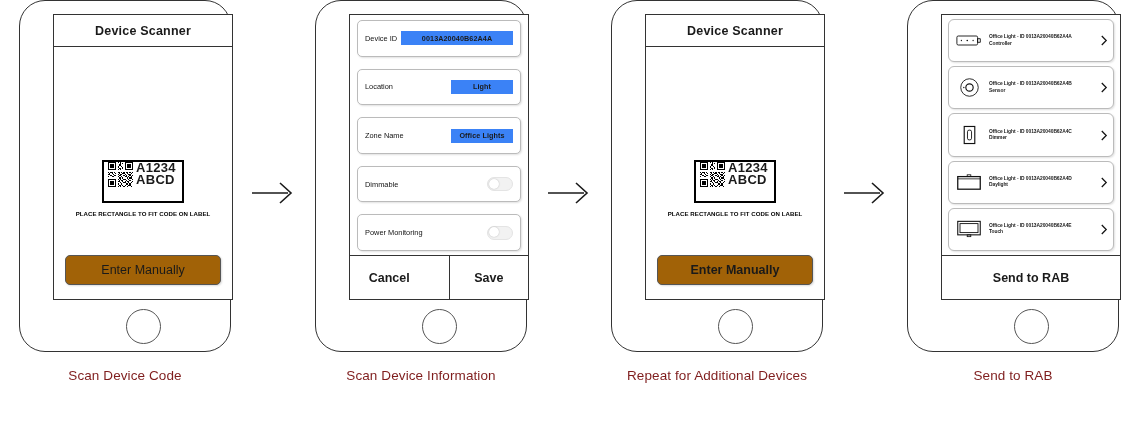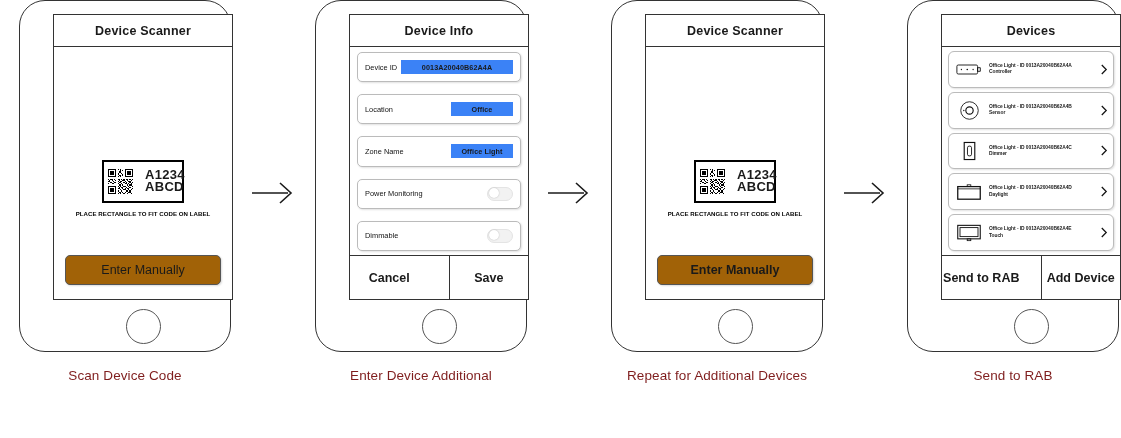--- a/index.html
+++ b/index.html
@@ -77,22 +77,22 @@
 
   
   .scanner-body{
     justify-content:center;align-items:center;
     position:relative;
   }
   .label-box{
     width:82px;height:43px;
     border:2.6px solid #000;
     background:#fff;
-    display:flex;align-items:center;
-    gap:12px;
+    display:flex;align-items:flex-start;
+    gap:3px;
     padding:0 4px;
     box-sizing:border-box;
     margin-top:30px;
   }
   .qr{width:25px;height:25px;flex:0 0 auto;}
   .label-code{
     font-size:13px;line-height:12.5px;
     font-weight:bold;letter-spacing:.3px;
   }
   .scan-hint{
@@ -354,59 +354,58 @@
   </div>
 
   <svg width="46" height="30" viewBox="0 0 46 30" style="margin-top:178px;flex:0 0 auto;">
     <line x1="2" y1="15" x2="38" y2="15" stroke="#1a1a1a" stroke-width="1.6"></line>
     <polyline points="30,5 41,15 30,25" fill="none" stroke="#1a1a1a" stroke-width="1.6"></polyline>
   </svg>
 
   <div class="step">
     <div class="phone">
       <div class="screen">
-        <div class="scr-head">Device Info</div>
         <div class="scr-body">
           <div class="fields">
 
             <div class="field">
               <span class="f-label">Device ID</span>
               <span class="f-value wide">0013A20040B62A4A</span>
             </div>
 
             <div class="field">
               <span class="f-label">Location</span>
-              <span class="f-value mid">Office</span>
+              <span class="f-value mid">Light</span>
             </div>
 
             <div class="field">
               <span class="f-label">Zone Name</span>
-              <span class="f-value mid">Office Light</span>
+              <span class="f-value mid">Office Lights</span>
+            </div>
+
+            <div class="field">
+              <span class="f-label">Dimmable</span>
+              <span class="toggle"></span>
             </div>
 
             <div class="field">
               <span class="f-label">Power Monitoring</span>
-              <span class="toggle"></span>
-            </div>
-
-            <div class="field">
-              <span class="f-label">Dimmable</span>
               <span class="toggle"></span>
             </div>
 
           </div>
           <div class="actions">
             <div class="action-btn">Cancel</div>
             <div class="action-btn">Save</div>
           </div>
         </div>
       </div>
       <div class="home-btn"></div>
     </div>
-    <div class="caption">Enter Device Additional</div>
+    <div class="caption">Scan Device Information</div>
   </div>
 
   <svg width="46" height="30" viewBox="0 0 46 30" style="margin-top:178px;flex:0 0 auto;">
     <line x1="2" y1="15" x2="38" y2="15" stroke="#1a1a1a" stroke-width="1.6"></line>
     <polyline points="30,5 41,15 30,25" fill="none" stroke="#1a1a1a" stroke-width="1.6"></polyline>
   </svg>
 
   <div class="step">
     <div class="phone">
       <div class="screen">
@@ -525,21 +524,20 @@
   </div>
 
   <svg width="46" height="30" viewBox="0 0 46 30" style="margin-top:178px;flex:0 0 auto;">
     <line x1="2" y1="15" x2="38" y2="15" stroke="#1a1a1a" stroke-width="1.6"></line>
     <polyline points="30,5 41,15 30,25" fill="none" stroke="#1a1a1a" stroke-width="1.6"></polyline>
   </svg>
 
   <div class="step">
     <div class="phone">
       <div class="screen">
-        <div class="scr-head">Devices</div>
         <div class="scr-body">
           <div class="dev-list">
 
             <div class="dev-row">
               <span class="dev-icon">
                 <svg viewBox="0 0 30 14" width="27" height="13">
                   <rect x="1" y="2" width="23" height="10" rx="1.5" fill="none" stroke="#111" stroke-width="1"></rect>
                   <path d="M24 5 h3 v4 h-3 z" fill="none" stroke="#111" stroke-width="1"></path>
                   <circle cx="6" cy="7" r="0.7" fill="#111"></circle>
                     <circle cx="12.5" cy="7" r="0.9" fill="#111"></circle>
@@ -628,21 +626,20 @@
               <span class="chev">
                 <svg viewBox="0 0 9 14" width="8" height="13">
                     <polyline points="2,2 7,7 2,12" fill="none" stroke="#111" stroke-width="1.4"></polyline>
                   </svg>
               </span>
             </div>
 
           </div>
           <div class="actions">
             <div class="action-btn">Send to RAB</div>
-            <div class="action-btn">Add Device</div>
           </div>
         </div>
       </div>
       <div class="home-btn"></div>
     </div>
     <div class="caption">Send to RAB</div>
   </div>
 
 </div>
 

